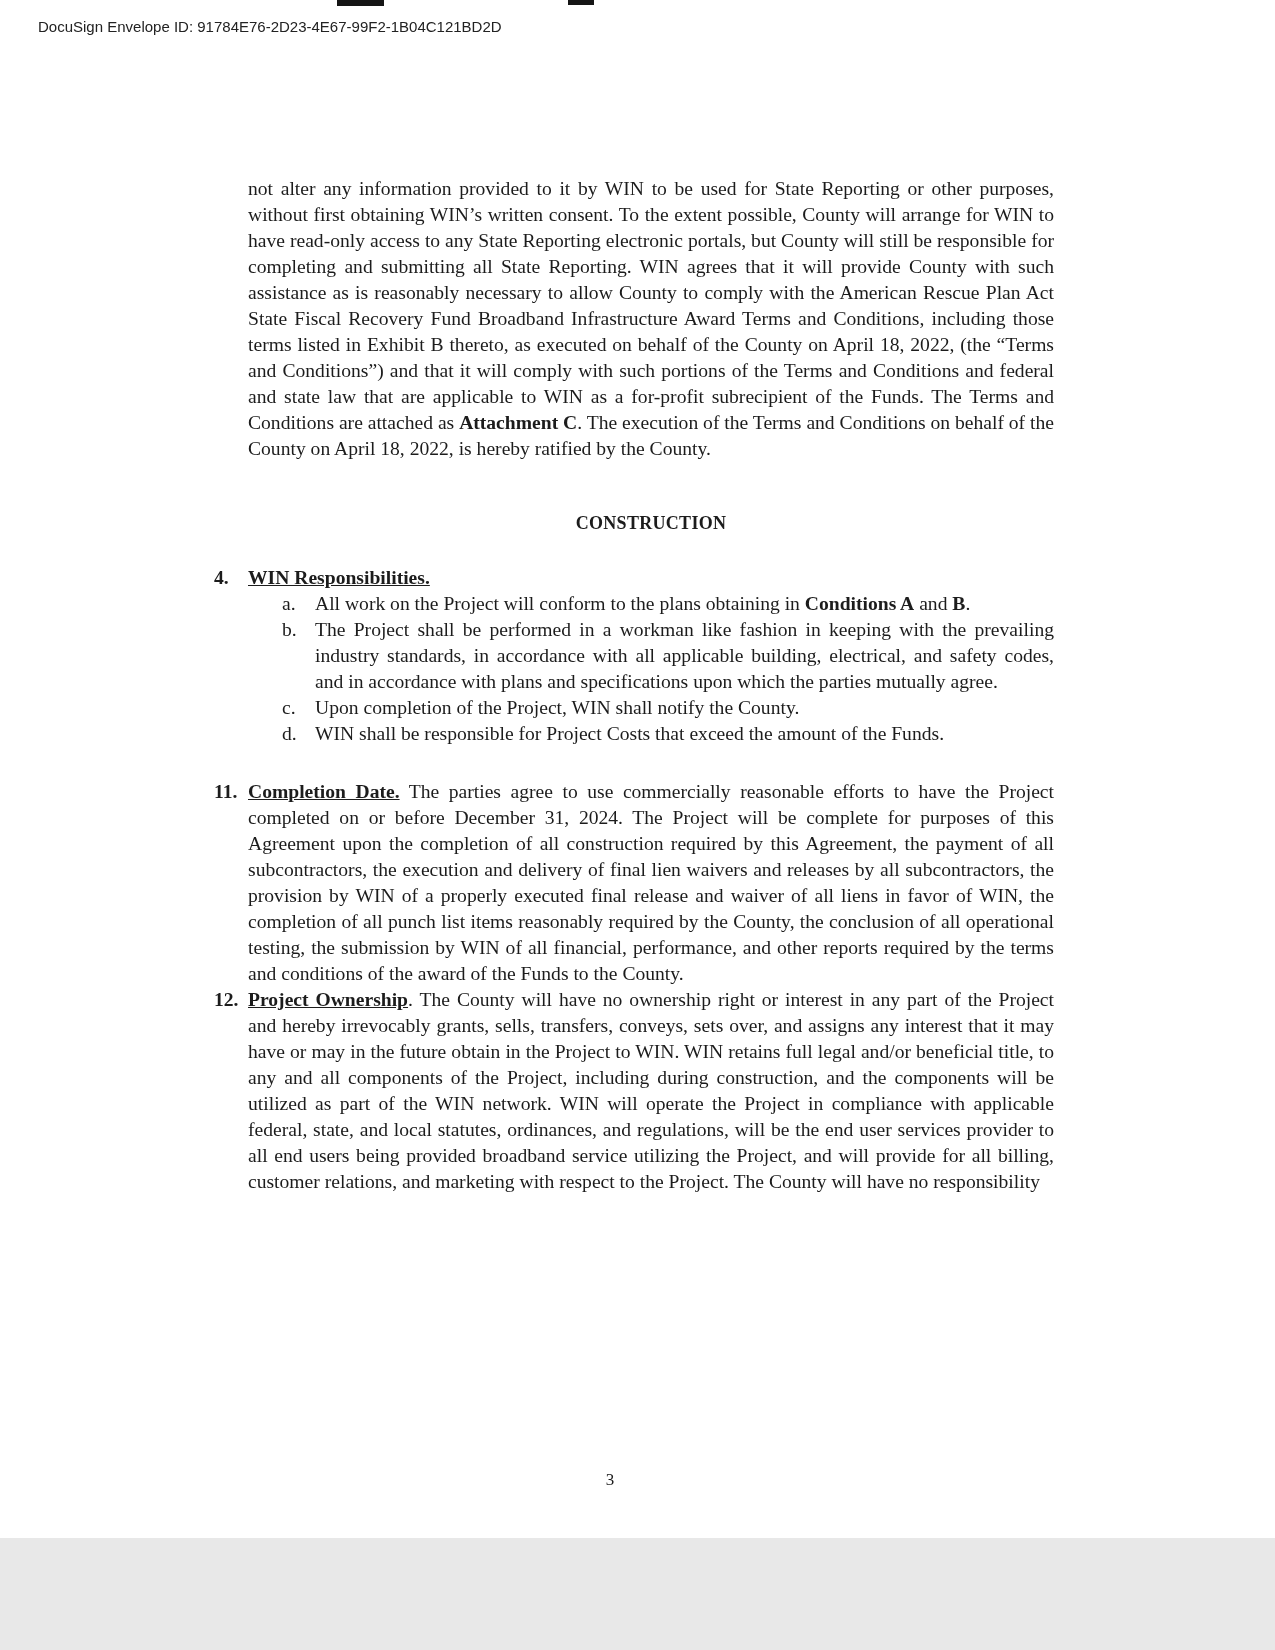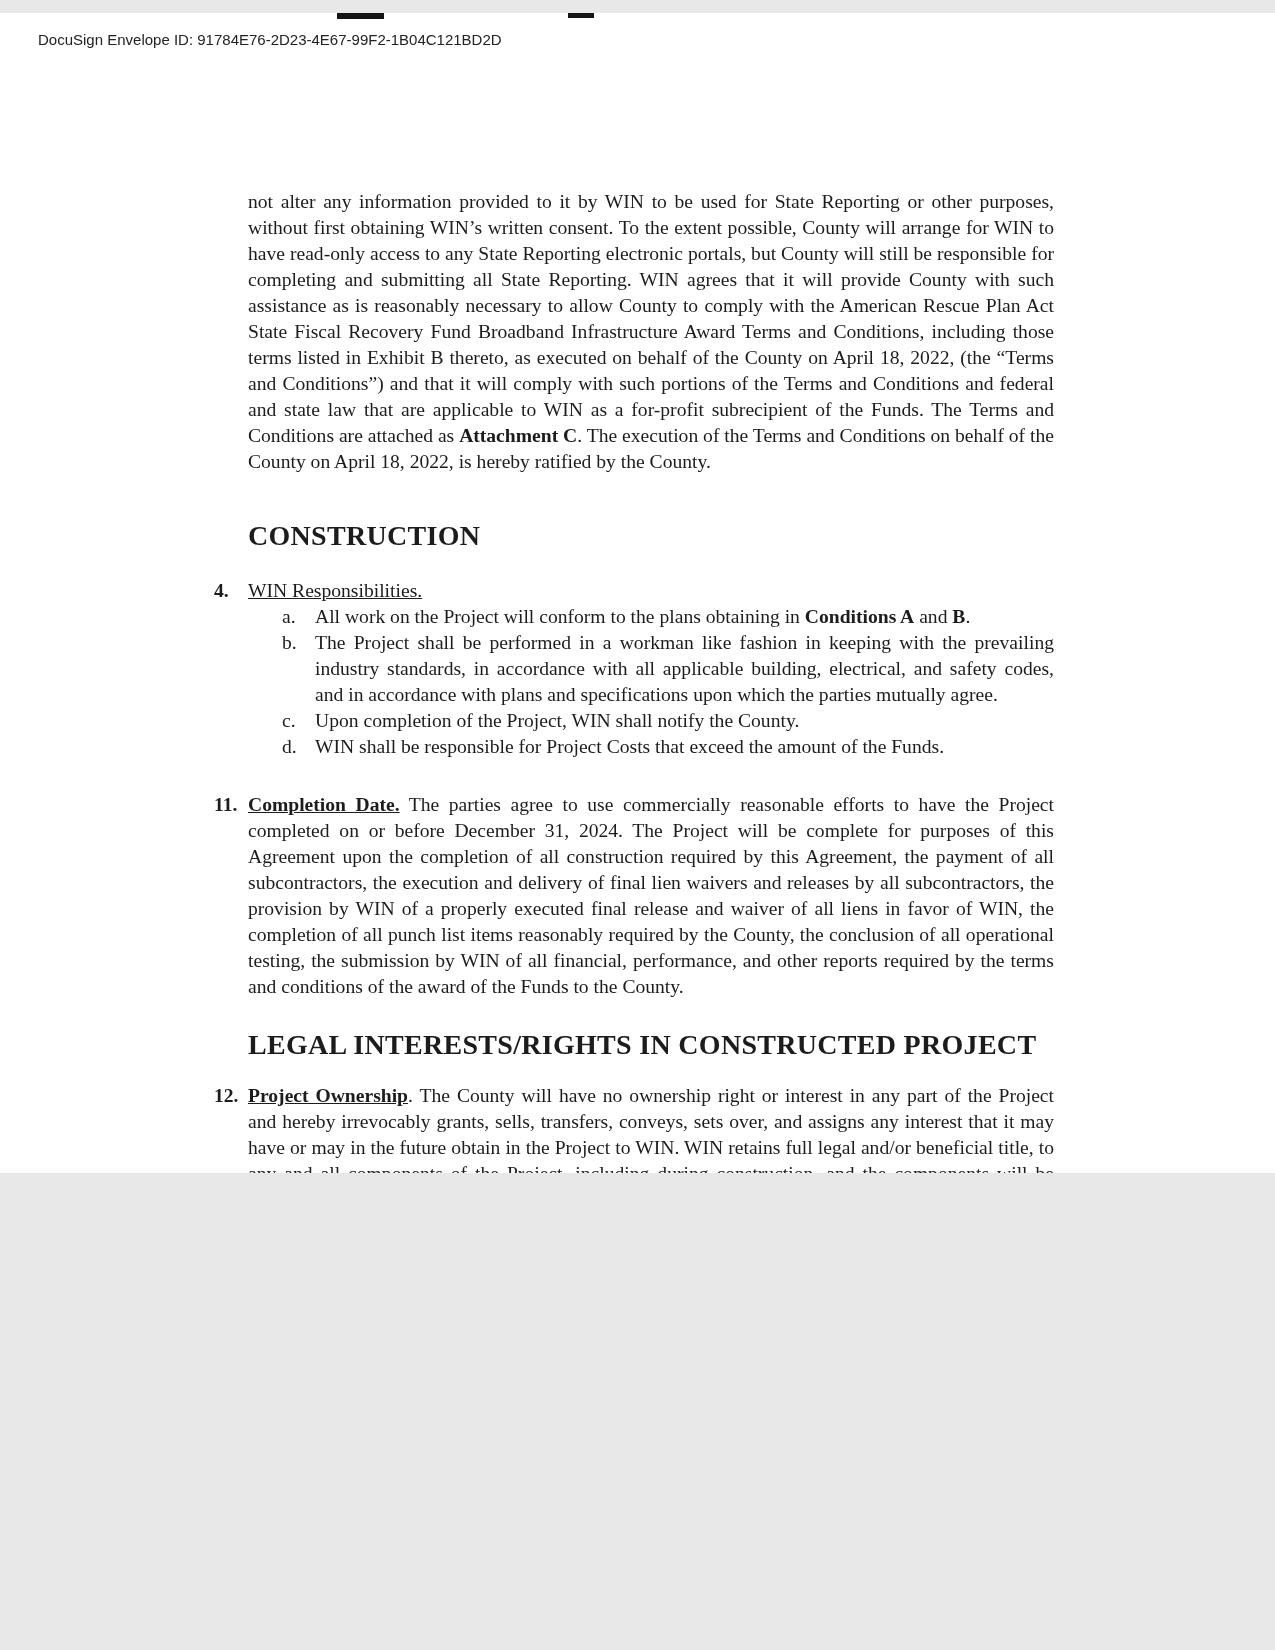--- a/index.html
+++ b/index.html
@@ -1,46 +1,46 @@
 <!DOCTYPE html>
 <html><head>
 <meta charset="utf-8">
 <style>
   html,body { margin:0; padding:0; background:#e8e8e8; }
   .page {
     position:relative;
-    width:1275px; height:1160px;
-    margin:13px auto;
+    width:1275px; height:1538px;
+    margin:0 auto;
     background:#ffffff;
     font-family:"Liberation Serif", serif;
     color:#1c1c1c;
     overflow:hidden;
   }
   .scan-artifact { position:absolute; background:#151515; top:0; }
   .artifact-1 { left:337px; width:47px; height:6px; }
   .artifact-2 { left:568px; width:26px; height:5px; }
   .docusign-id {
     position:absolute; top:18px; left:38px;
     font-family:"Liberation Sans", sans-serif;
     font-size:15px; color:#222222;
   }
   .content {
     position:absolute; left:248px; top:176px; width:806px;
     font-size:19.6px; line-height:26px;
   }
   .para { margin:0; text-align:justify; }
   .heading {
-    margin:0; text-align:left; font-weight:bold;
-    font-size:28px; line-height:26px; letter-spacing:0.3px;
+    margin:0; text-align:center; font-weight:bold;
+    font-size:18px; line-height:26px; letter-spacing:0.3px;
   }
   .heading-construction { margin-top:48px; margin-bottom:29px; }
   .heading-legal { margin-top:32px; margin-bottom:25px; }
   .numbered { position:relative; }
   .num { position:absolute; left:-34px; top:0; font-weight:bold; }
-  .clause-title { font-weight:normal; text-decoration:underline; }
+  .clause-title { font-weight:bold; text-decoration:underline; }
   .clause-11 { margin-top:32px; }
   .sublist { margin-left:67px; }
   .subitem { position:relative; text-align:justify; }
   .sublabel { position:absolute; left:-33px; top:0; }
   .page-number {
     position:absolute; top:1470px; left:0; width:1220px;
     text-align:center; font-size:17px; color:#1c1c1c;
   }
   .runs span.b { font-weight:bold; }
   .runs span.u { text-decoration:underline; }
@@ -87,21 +87,20 @@
           <span class="runs"><span>WIN shall be responsible for Project Costs that exceed the amount of the Funds.</span></span>
         </div>
 
       </div>
     </div>
 
     <div class="numbered para runs clause-11">
       <span class="num">11.</span><span class="runs"><span class="b u">Completion Date.</span><span> The parties agree to use commercially reasonable efforts to have the Project completed on or before December 31, 2024.  The Project will be complete for purposes of this Agreement upon the completion of all construction required by this Agreement, the payment of all subcontractors, the execution and delivery of final lien waivers and releases by all subcontractors, the provision by WIN of a properly executed final release and waiver of all liens in favor of WIN, the completion of all punch list items reasonably required by the County, the conclusion of all operational testing, the submission by WIN of all financial, performance, and other reports required by the terms and conditions of the award of the Funds to the County.</span></span>
     </div>
 
-    <h2 class="heading heading-legal">LEGAL INTERESTS/RIGHTS IN CONSTRUCTED PROJECT</h2>
 
     <div class="numbered para runs">
       <span class="num">12.</span><span class="runs"><span class="b u">Project Ownership</span><span>. The County will have no ownership right or interest in any part of the Project and hereby irrevocably grants, sells, transfers, conveys, sets over, and assigns any interest that it may have or may in the future obtain in the Project to WIN. WIN retains full legal and/or beneficial title, to any and all components of the Project, including during construction, and the components will be utilized as part of the WIN network. WIN will operate the Project in compliance with applicable federal, state, and local statutes, ordinances, and regulations, will be the end user services provider to all end users being provided broadband service utilizing the Project, and will provide for all billing, customer relations, and marketing with respect to the Project. The County will have no responsibility</span></span>
     </div>
 
   </div>
 
   <div class="page-number">3</div>
 
 </div>

